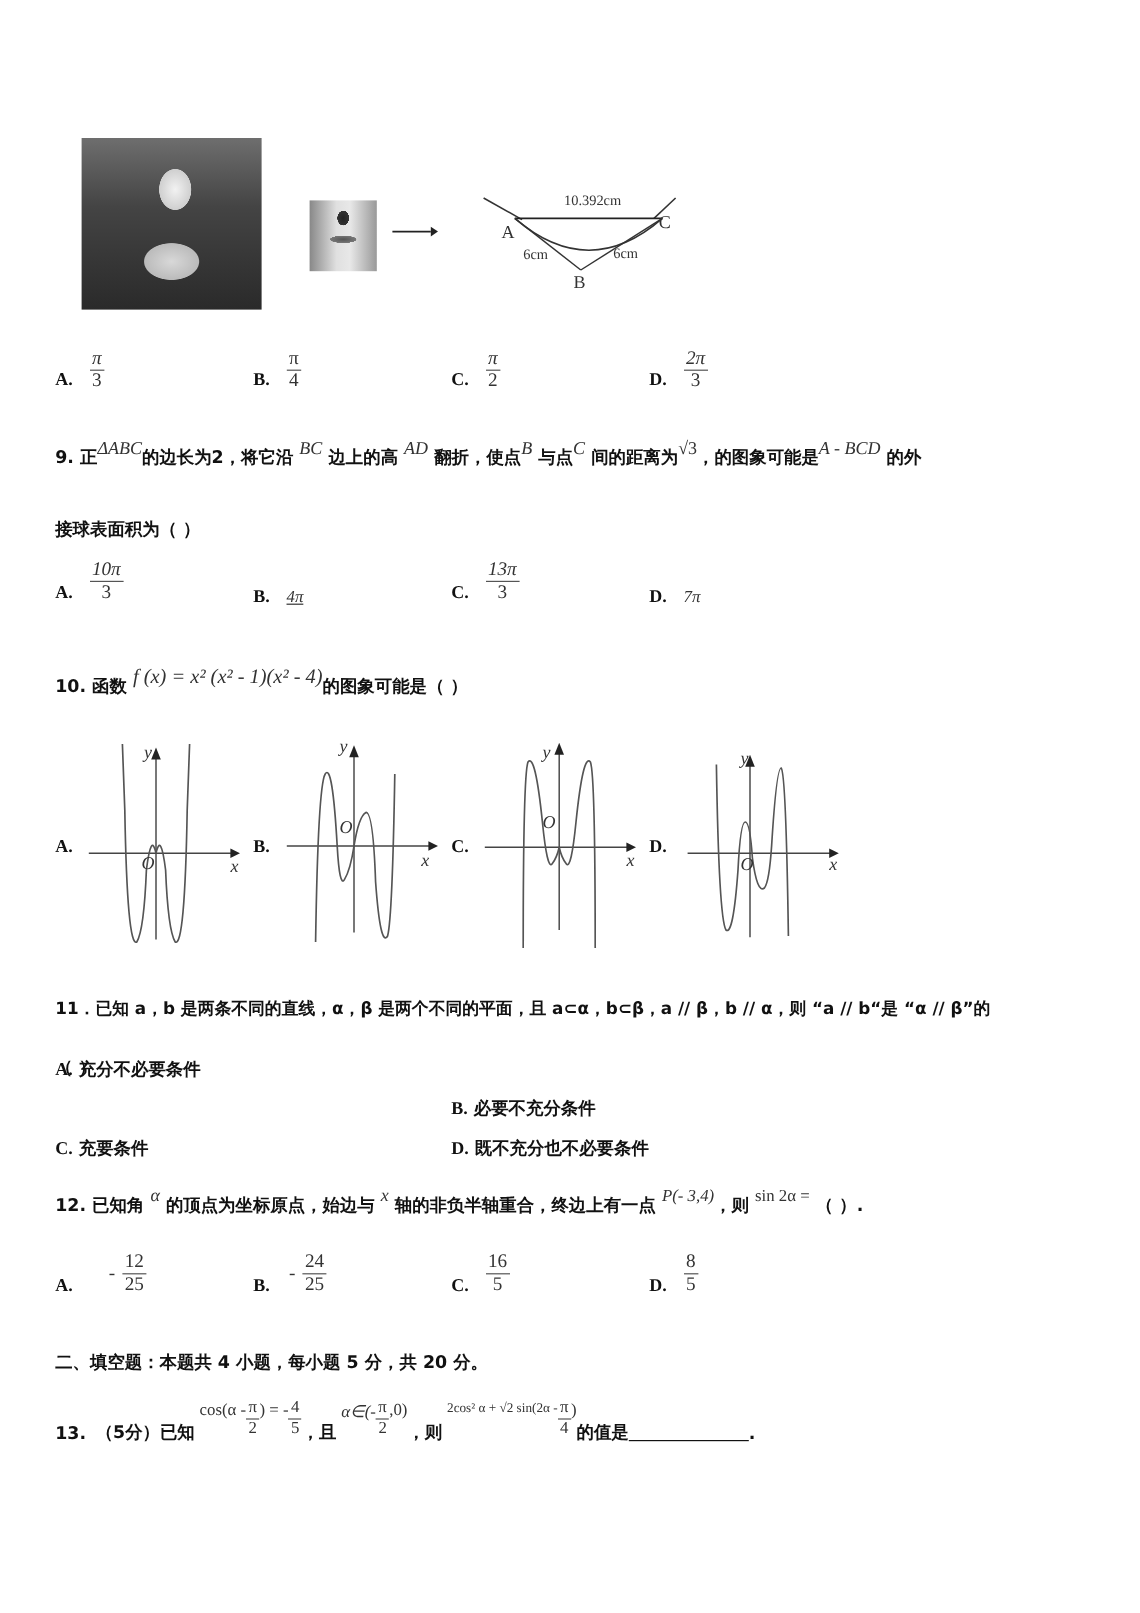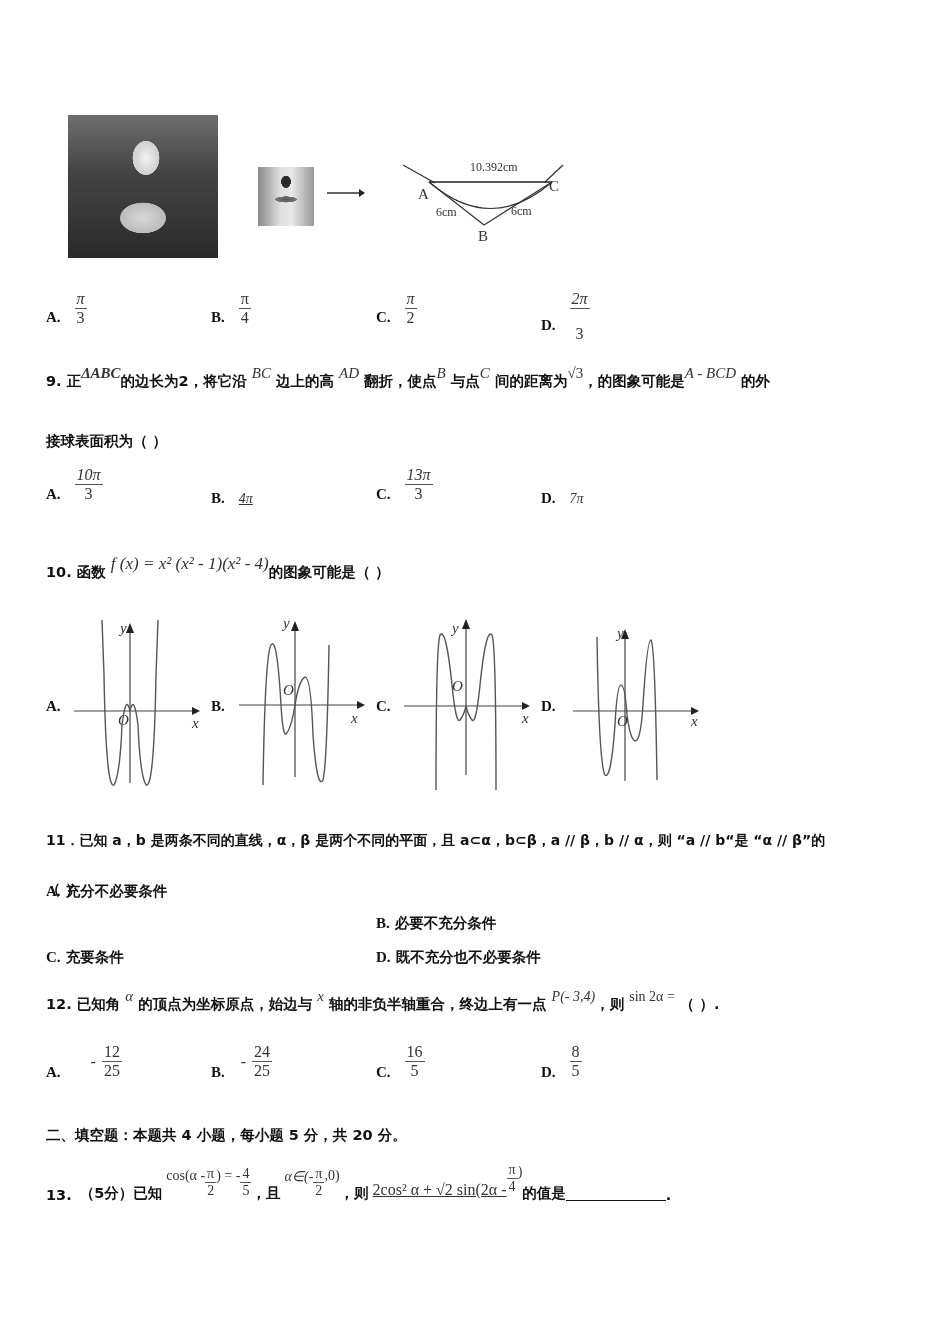--- a/index.html
+++ b/index.html
@@ -72,29 +72,29 @@
 </div>
 <div class="abs" style="left:376px; top:290px; display:flex; align-items:center;">
   <span class="opt-letter" style="margin-top:18px;">C.</span>
   <span class="frac" style="margin-left:14px;">
       <span class="num math">π</span>
       <span class="den">2</span>
     </span>
 </div>
 <div class="abs" style="left:541px; top:290px; display:flex; align-items:center;">
   <span class="opt-letter" style="margin-top:18px;">D.</span>
-  <span class="frac" style="margin-left:14px;gap:16px;">
+  <span class="frac" style="margin-left:14px;">
       <span class="num math">2π</span>
       <span class="den">3</span>
     </span>
 </div>
 
 <div class="abs cn" style="left:46px; top:372px; white-space:nowrap;">
   <span>9.</span>
-  <span>正</span><span class="math sup" style="font-weight:bold;">ΔABC</span><span>的边长为2，将它沿</span>
+  <span>正</span><span class="math sup" style="font-weight:normal;">ΔABC</span><span>的边长为2，将它沿</span>
   <span class="math sup" style="font-weight:normal;">BC</span> <span>边上的高</span>
   <span class="math sup" style="font-weight:normal;">AD</span> <span>翻折，使点</span><span class="math sup" style="font-weight:normal;">B</span> <span>与点</span><span class="math sup" style="font-weight:normal;">C</span> <span>间的距离为</span><span class="mathr sup" style="font-weight:normal;">√3</span><span>，的图象可能是</span><span class="math sup" style="font-weight:normal;">A - BCD</span> <span>的外</span>
 </div>
 <div class="abs cn" style="left:46px; top:432px;">接球表面积为（   ）</div>
 
 <div class="abs" style="left:46px; top:466px; display:flex; align-items:center;">
   <span class="opt-letter" style="margin-top:20px;">A.</span>
   <span class="frac" style="margin-left:14px;justify-content:flex-end;">
       <span class="num math">10π</span>
       <span class="den">3</span>
@@ -253,21 +253,21 @@
   <span style="font-weight:normal; display:inline-flex; align-items:flex-start; margin-left:4px; margin-bottom:10px;">
     <span class="math" style="font-size:14px; margin-top:2px;">α∈(-</span>
     <span class="frac" style="font-size:14px;">
         <span class="num">π</span>
         <span class="den">2</span>
       </span>
     <span class="mathr" style="font-size:14px; margin-top:2px;">,0)</span>
   </span>
   <span style="margin-bottom:6px;">，则</span>
   <span style="font-weight:normal; display:inline-flex; align-items:flex-start; margin-left:4px; margin-bottom:10px;">
-    <span class="mathr" style="font-size:16px; margin-top:19px;text-decoration:underline;">2cos² α + √2 sin(2α -</span>
+    <span class="mathr" style="font-size:11px; margin-top:2px;">2cos² α + √2 sin(2α -</span>
     <span class="frac" style="font-size:14px;">
         <span class="num">π</span>
         <span class="den">4</span>
       </span>
     <span class="mathr" style="font-size:14px; margin-top:2px;">)</span>
   </span>
   <span style="margin-bottom:6px;">的值是</span>
   <span class="blank" style="margin-bottom:8px;"></span>
   <span style="margin-bottom:6px;">.</span>
 </div>

